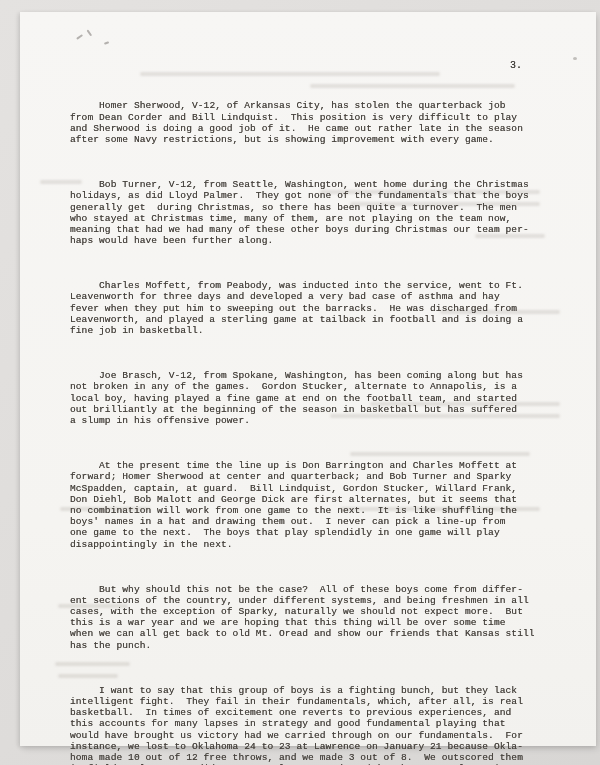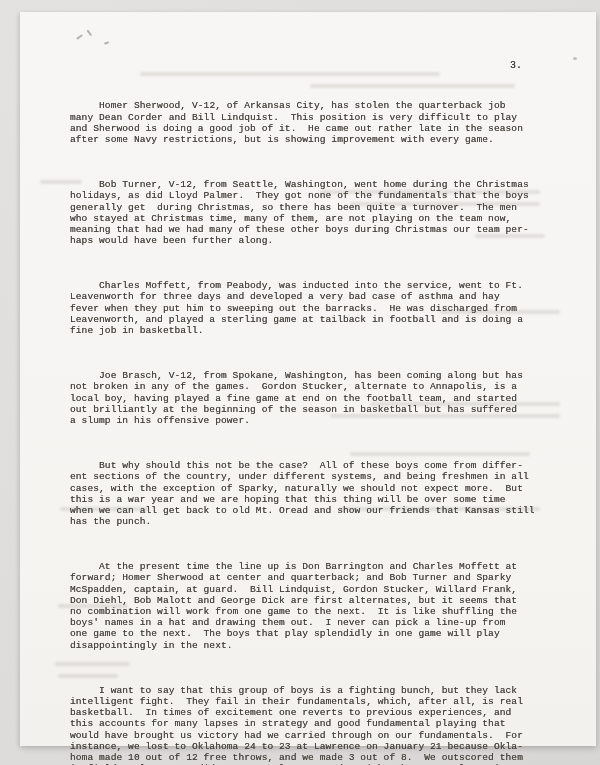--- a/index.html
+++ b/index.html
@@ -101,53 +101,53 @@
 
     <div class="pencil-mark m1"></div>
     <div class="pencil-mark m2"></div>
     <div class="pencil-mark m3"></div>
     <div class="speck s1"></div>
 
     <div class="page-number">3.</div>
 
     <div class="content">
       <p>     Homer Sherwood, V-12, of Arkansas City, has stolen the quarterback job
-many Dean Corder and Bill Lindquist.  This position is very difficult to play
+from Dean Corder and Bill Lindquist.  This position is very difficult to play
 and Sherwood is doing a good job of it.  He came out rather late in the season
 after some Navy restrictions, but is showing improvement with every game.</p>
       <p>     Bob Turner, V-12, from Seattle, Washington, went home during the Christmas
 holidays, as did Lloyd Palmer.  They got none of the fundamentals that the boys
 generally get  during Christmas, so there has been quite a turnover.  The men
 who stayed at Christmas time, many of them, are not playing on the team now,
 meaning that had we had many of these other boys during Christmas our team per-
 haps would have been further along.</p>
       <p>     Charles Moffett, from Peabody, was inducted into the service, went to Ft.
 Leavenworth for three days and developed a very bad case of asthma and hay
 fever when they put him to sweeping out the barracks.  He was discharged from
 Leavenworth, and played a sterling game at tailback in football and is doing a
 fine job in basketball.</p>
       <p>     Joe Brasch, V-12, from Spokane, Washington, has been coming along but has
 not broken in any of the games.  Gordon Stucker, alternate to Annapolis, is a
 local boy, having played a fine game at end on the football team, and started
 out brilliantly at the beginning of the season in basketball but has suffered
 a slump in his offensive power.</p>
-      <p>     But why should this not be the case?  All of these boys come from differ-
-ent sections of the country, under different systems, and being freshmen in all
-cases, with the exception of Sparky, naturally we should not expect more.  But
-this is a war year and we are hoping that this thing will be over some time
-when we can all get back to old Mt. Oread and show our friends that Kansas still
-has the punch.</p>
       <p>     At the present time the line up is Don Barrington and Charles Moffett at
 forward; Homer Sherwood at center and quarterback; and Bob Turner and Sparky
 McSpadden, captain, at guard.  Bill Lindquist, Gordon Stucker, Willard Frank,
 Don Diehl, Bob Malott and George Dick are first alternates, but it seems that
 no combination will work from one game to the next.  It is like shuffling the
 boys' names in a hat and drawing them out.  I never can pick a line-up from
 one game to the next.  The boys that play splendidly in one game will play
 disappointingly in the next.</p>
+      <p>     But why should this not be the case?  All of these boys come from differ-
+ent sections of the country, under different systems, and being freshmen in all
+cases, with the exception of Sparky, naturally we should not expect more.  But
+this is a war year and we are hoping that this thing will be over some time
+when we can all get back to old Mt. Oread and show our friends that Kansas still
+has the punch.</p>
       <p>     I want to say that this group of boys is a fighting bunch, but they lack
 intelligent fight.  They fail in their fundamentals, which, after all, is real
 basketball.  In times of excitement one reverts to previous experiences, and
 this accounts for many lapses in strategy and good fundamental playing that
 would have brought us victory had we carried through on our fundamentals.  For
 instance, we lost to Oklahoma 24 to 23 at Lawrence on January 21 because Okla-
 homa made 10 out of 12 free throws, and we made 3 out of 8.  We outscored them
 in field goals, as we did at Norman last Saturday night, by a 3 goal margin.
 Oklahoma got 15 out of 17 free throws and Kansas got 5 out of 15.  The boys just
 tighten up on the free throw mark and can't hit.  I have never had a team that

